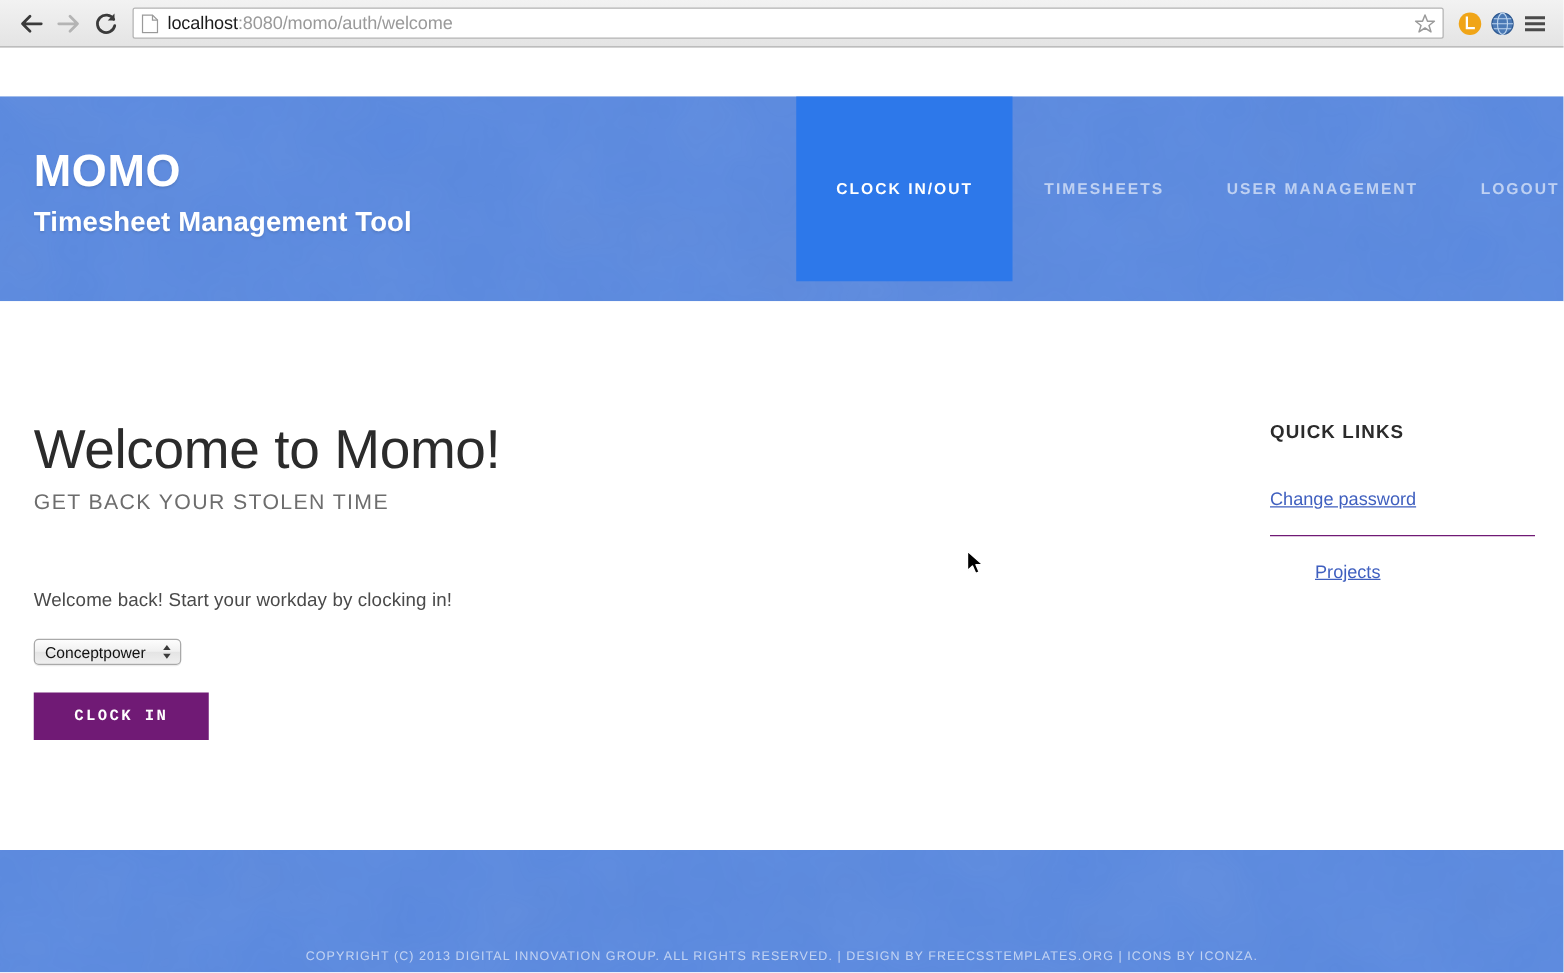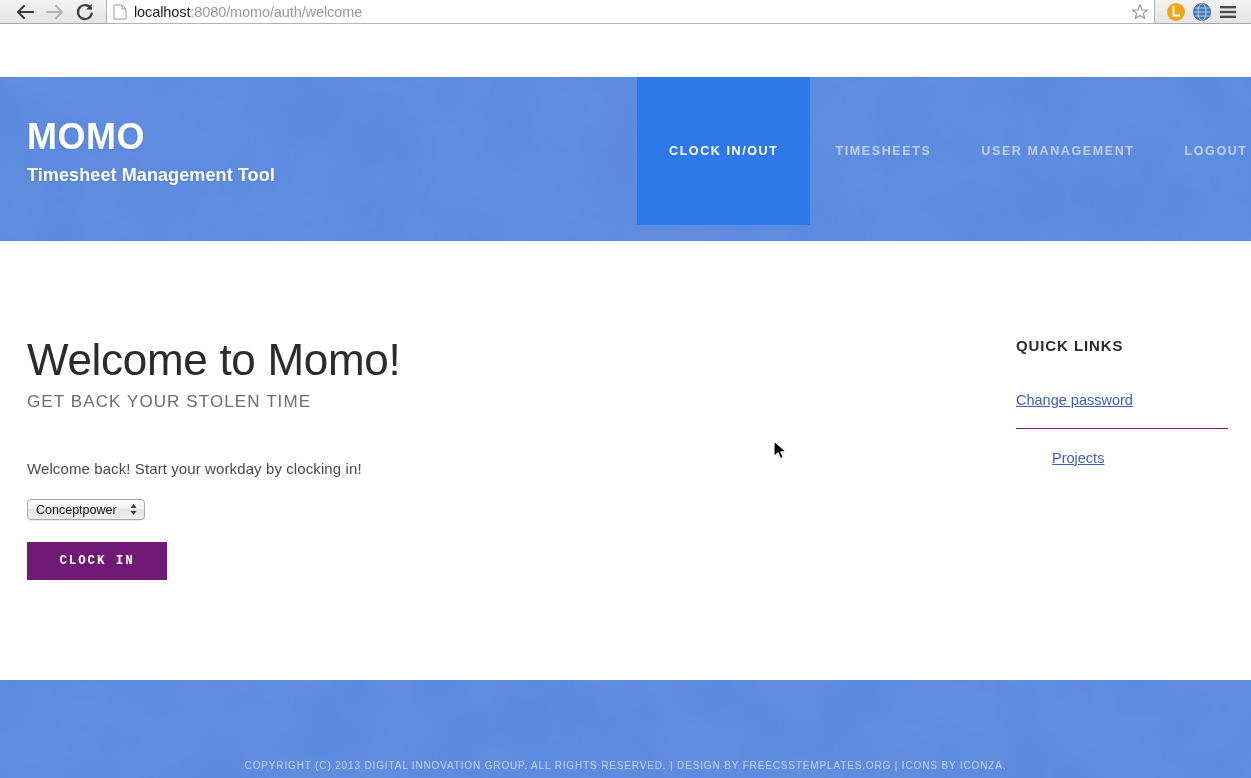--- a/index.html
+++ b/index.html
@@ -106,21 +106,21 @@
     height: 21px;
     margin-left: 3px;
     margin-bottom: 0;
     background: linear-gradient(to bottom, #dcdcdc, #d0d0d0);
     border: 1px solid #b0b0b0;
     border-bottom: none;
     border-radius: 6px 6px 0 0;
   }
 
   .toolbar {
-    height: 24px;
+    height: 38px;
     background: linear-gradient(to bottom, #f2f2f2 0%, #e4e4e4 100%);
     border-bottom: 1px solid #a9a9a9;
     display: flex;
     align-items: center;
     padding: 0 10px;
     gap: 0;
     position: relative;
   }
   .nav-btn {
     width: 30px; height: 28px;
@@ -193,21 +193,21 @@
     color: #fff;
   }
   .brand-title {
     font-size: 36px;
     font-weight: bold;
     letter-spacing: 0.5px;
     line-height: 1;
     text-shadow: 0 1px 2px rgba(0,0,0,0.10);
   }
   .brand-sub {
-    font-size: 18px;
+    font-size: 22px;
     font-weight: bold;
     margin-top: 10px;
     letter-spacing: 0.1px;
     text-shadow: 0 1px 2px rgba(0,0,0,0.10);
   }
 
   .nav {
     position: absolute;
     left: 637px;
     top: 0;
@@ -255,21 +255,21 @@
   }
   .page-sub {
     font-size: 17px;
     color: #6d6d6d;
     letter-spacing: 1.1px;
     margin-top: 9px;
   }
   .lead {
     font-size: 15px;
     color: #4a4a4a;
-    margin-top: 48px;
+    margin-top: 60px;
     letter-spacing: 0.1px;
   }
 
   .project-select {
     margin-top: 22px;
     display: inline-flex;
     align-items: center;
     height: 21px;
     padding: 0 4px 0 8px;
     background: linear-gradient(to bottom, #fdfdfd 0%, #f0f0f0 48%, #e4e4e4 50%, #efefef 100%);

